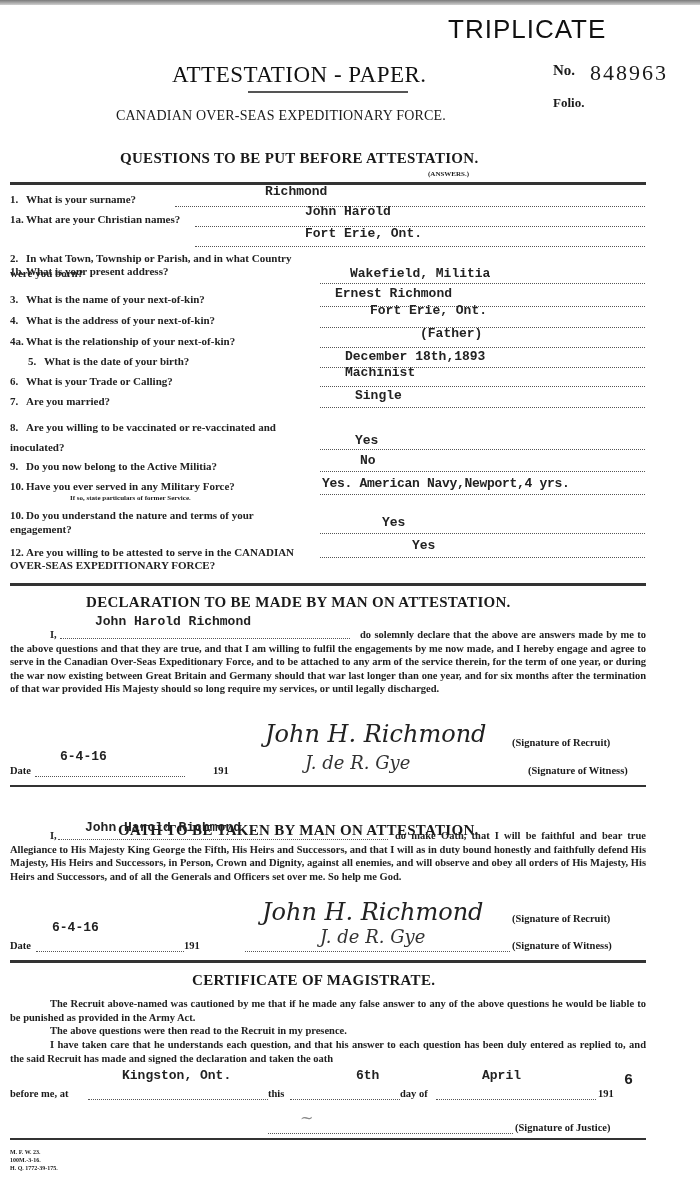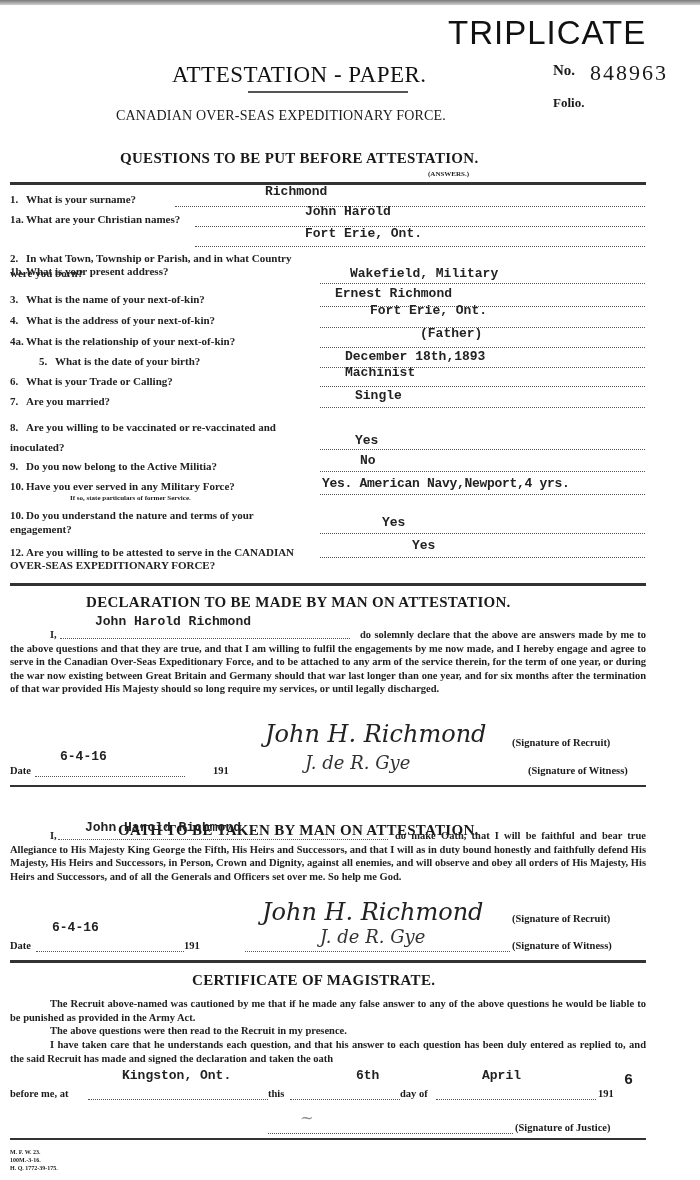--- a/index.html
+++ b/index.html
@@ -7,21 +7,21 @@
       width: 700px; height: 1180px; overflow: hidden;
       background: #ffffff; color: #1a1a1a;
       font-family: "Liberation Serif", "DejaVu Serif", serif;
       position: relative;
     }
     .topbar { position: absolute; left: 0; top: 0; width: 700px; height: 5px;
       background: linear-gradient(#7a7a7a, #d0d0d0); }
     .abs { position: absolute; }
     .tw { font-family: "Liberation Mono", "DejaVu Sans Mono", monospace; font-weight: bold; color: #222; }
     .triplicate { left: 448px; top: 14px; font-family: "Liberation Sans", "DejaVu Sans", sans-serif;
-      font-size: 33px; letter-spacing: 1px; color: #111; }
+      font-size: 26px; letter-spacing: 1px; color: #111; }
     .title { left: 172px; top: 62px; font-size: 23px; letter-spacing: 0.5px; color: #111; }
     .title-rule { left: 248px; top: 91px; width: 160px; height: 2px; background: #555; }
     .no-label { left: 553px; top: 62px; font-size: 15px; font-weight: bold; }
     .no-val { left: 590px; top: 60px; font-size: 22px; letter-spacing: 2px; font-family: "Liberation Serif", serif; }
     .folio { left: 553px; top: 95px; font-size: 13px; font-weight: bold; }
     .subtitle { left: 116px; top: 108px; font-size: 14px; letter-spacing: 0.2px; }
     .rule { left: 10px; height: 3px; background: #333; }
     .section-title { font-size: 15px; font-weight: bold; letter-spacing: 0.3px; }
     .answers-lbl { left: 428px; top: 170px; font-size: 7px; font-weight: bold; }
     .q { font-size: 11px; font-weight: bold; color: #222; white-space: nowrap; }
@@ -58,36 +58,36 @@
 
 <div class="abs q" style="left:10px;top:213px;"><span class="num">1a.</span><span>What are your Christian names?</span></div>
 <div class="abs tw ans" style="left:305px;top:204px;">John Harold</div>
 <div class="abs dots" style="left:195px;top:226px;width:450px;"></div>
 
 <div class="abs q" style="left:10px;top:233px;margin-top:32px;"><span class="num">1b.</span><span>What is your present address?</span></div>
 <div class="abs tw ans" style="left:305px;top:226px;">Fort Erie, Ont.</div>
 <div class="abs dots" style="left:195px;top:246px;width:450px;"></div>
 
 <div class="abs q" style="left:10px;top:251px;width:300px;white-space:normal;line-height:15px;"><span class="num">2.</span><span>In what Town, Township or Parish, and in what Country were you born?</span></div>
-<div class="abs tw ans" style="left:350px;top:266px;">Wakefield, Military</div>
+<div class="abs tw ans" style="left:350px;top:266px;">Wakefield, Militia</div>
 <div class="abs dots" style="left:320px;top:283px;width:325px;"></div>
 
 <div class="abs q" style="left:10px;top:293px;"><span class="num">3.</span><span>What is the name of your next-of-kin?</span></div>
 <div class="abs tw ans" style="left:335px;top:286px;">Ernest Richmond</div>
 <div class="abs dots" style="left:320px;top:306px;width:325px;"></div>
 
 <div class="abs q" style="left:10px;top:314px;"><span class="num">4.</span><span>What is the address of your next-of-kin?</span></div>
 <div class="abs tw ans" style="left:370px;top:303px;">Fort Erie, Ont.</div>
 <div class="abs dots" style="left:320px;top:327px;width:325px;"></div>
 
 <div class="abs q" style="left:10px;top:335px;"><span class="num">4a.</span><span>What is the relationship of your next-of-kin?</span></div>
 <div class="abs tw ans" style="left:420px;top:326px;">(Father)</div>
 <div class="abs dots" style="left:320px;top:347px;width:325px;"></div>
 
-<div class="abs q" style="left:15px;top:355px;padding-left:24px;"><span class="num">5.</span><span>What is the date of your birth?</span></div>
+<div class="abs q" style="left:4px;top:355px;padding-left:24px;"><span class="num">5.</span><span>What is the date of your birth?</span></div>
 <div class="abs tw ans" style="left:345px;top:349px;">December 18th,1893</div>
 <div class="abs dots" style="left:320px;top:367px;width:325px;"></div>
 
 <div class="abs q" style="left:10px;top:375px;"><span class="num">6.</span><span>What is your Trade or Calling?</span></div>
 <div class="abs tw ans" style="left:345px;top:365px;">Machinist</div>
 <div class="abs dots" style="left:320px;top:386px;width:325px;"></div>
 
 <div class="abs q" style="left:10px;top:395px;"><span class="num">7.</span><span>Are you married?</span></div>
 <div class="abs tw ans" style="left:355px;top:388px;">Single</div>
 <div class="abs dots" style="left:320px;top:407px;width:325px;"></div>

